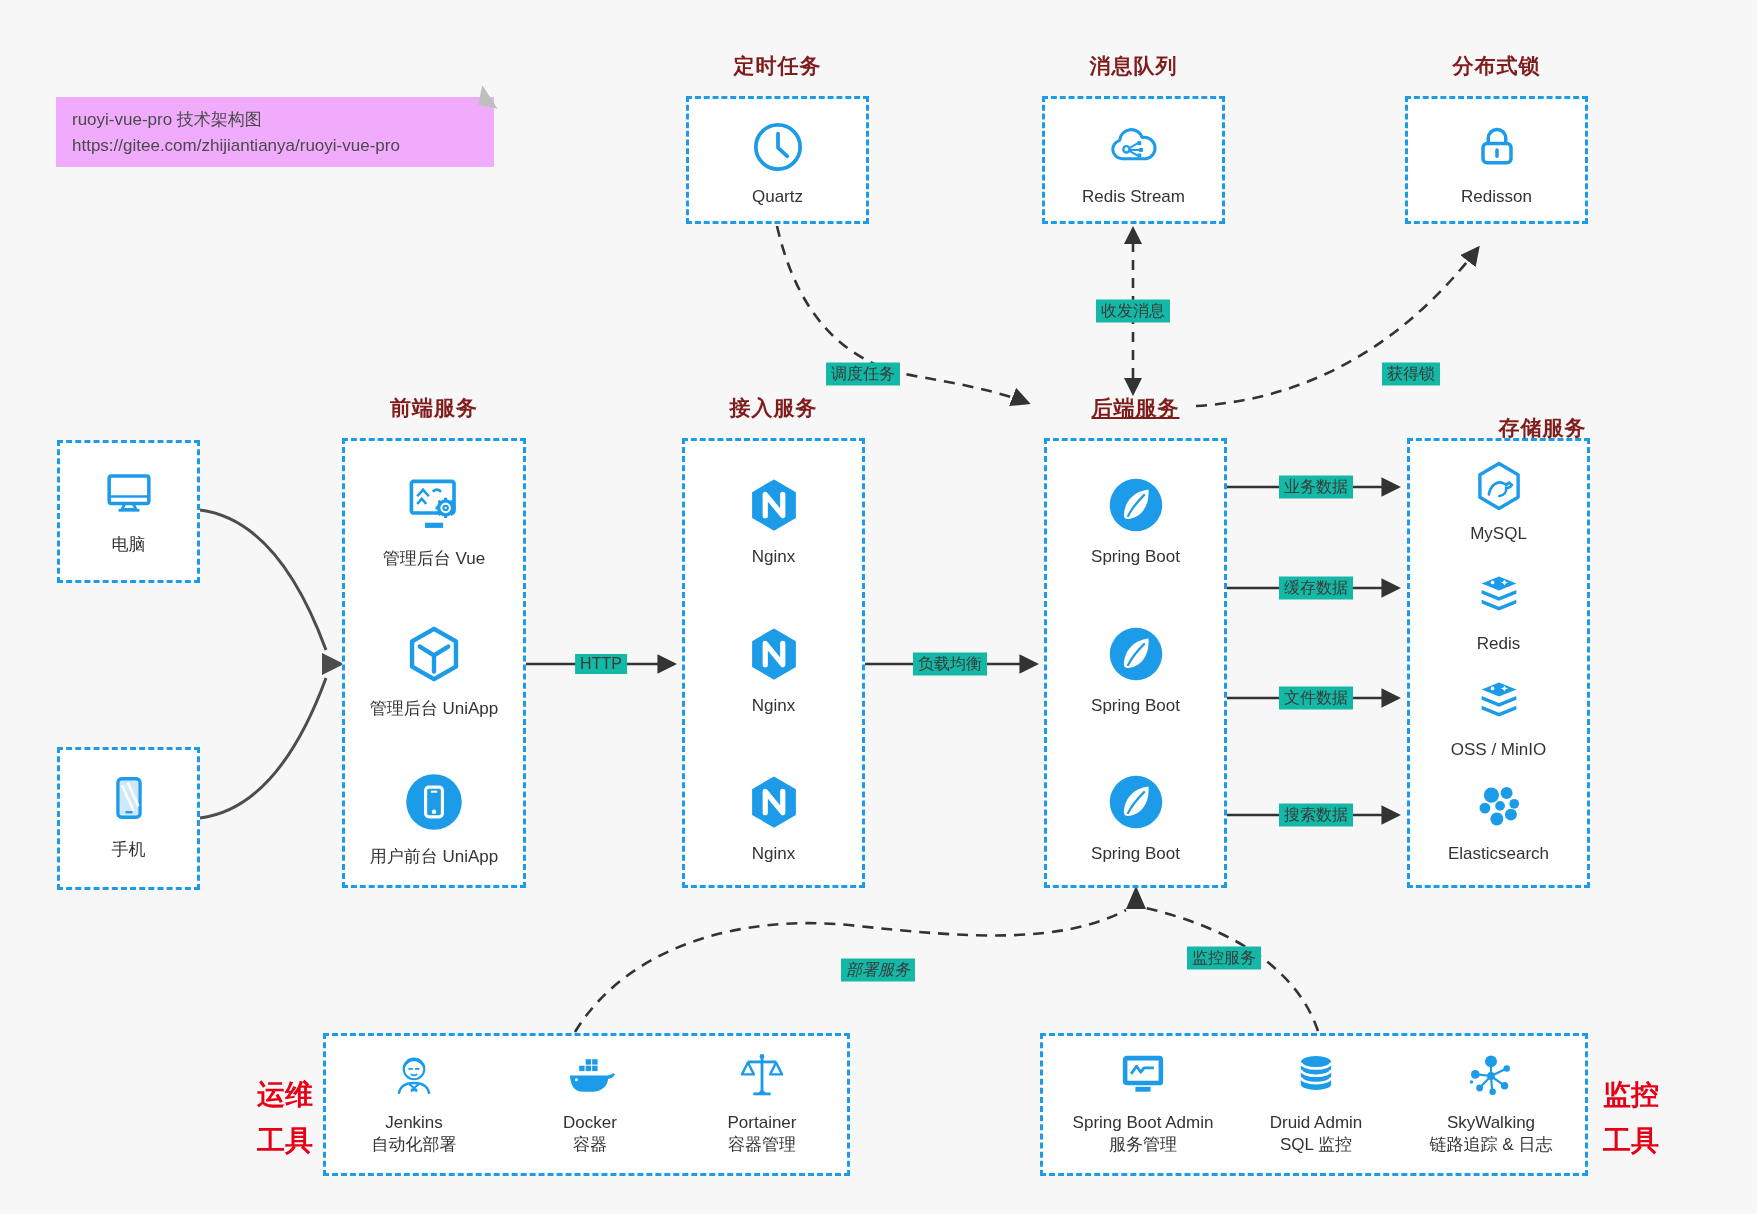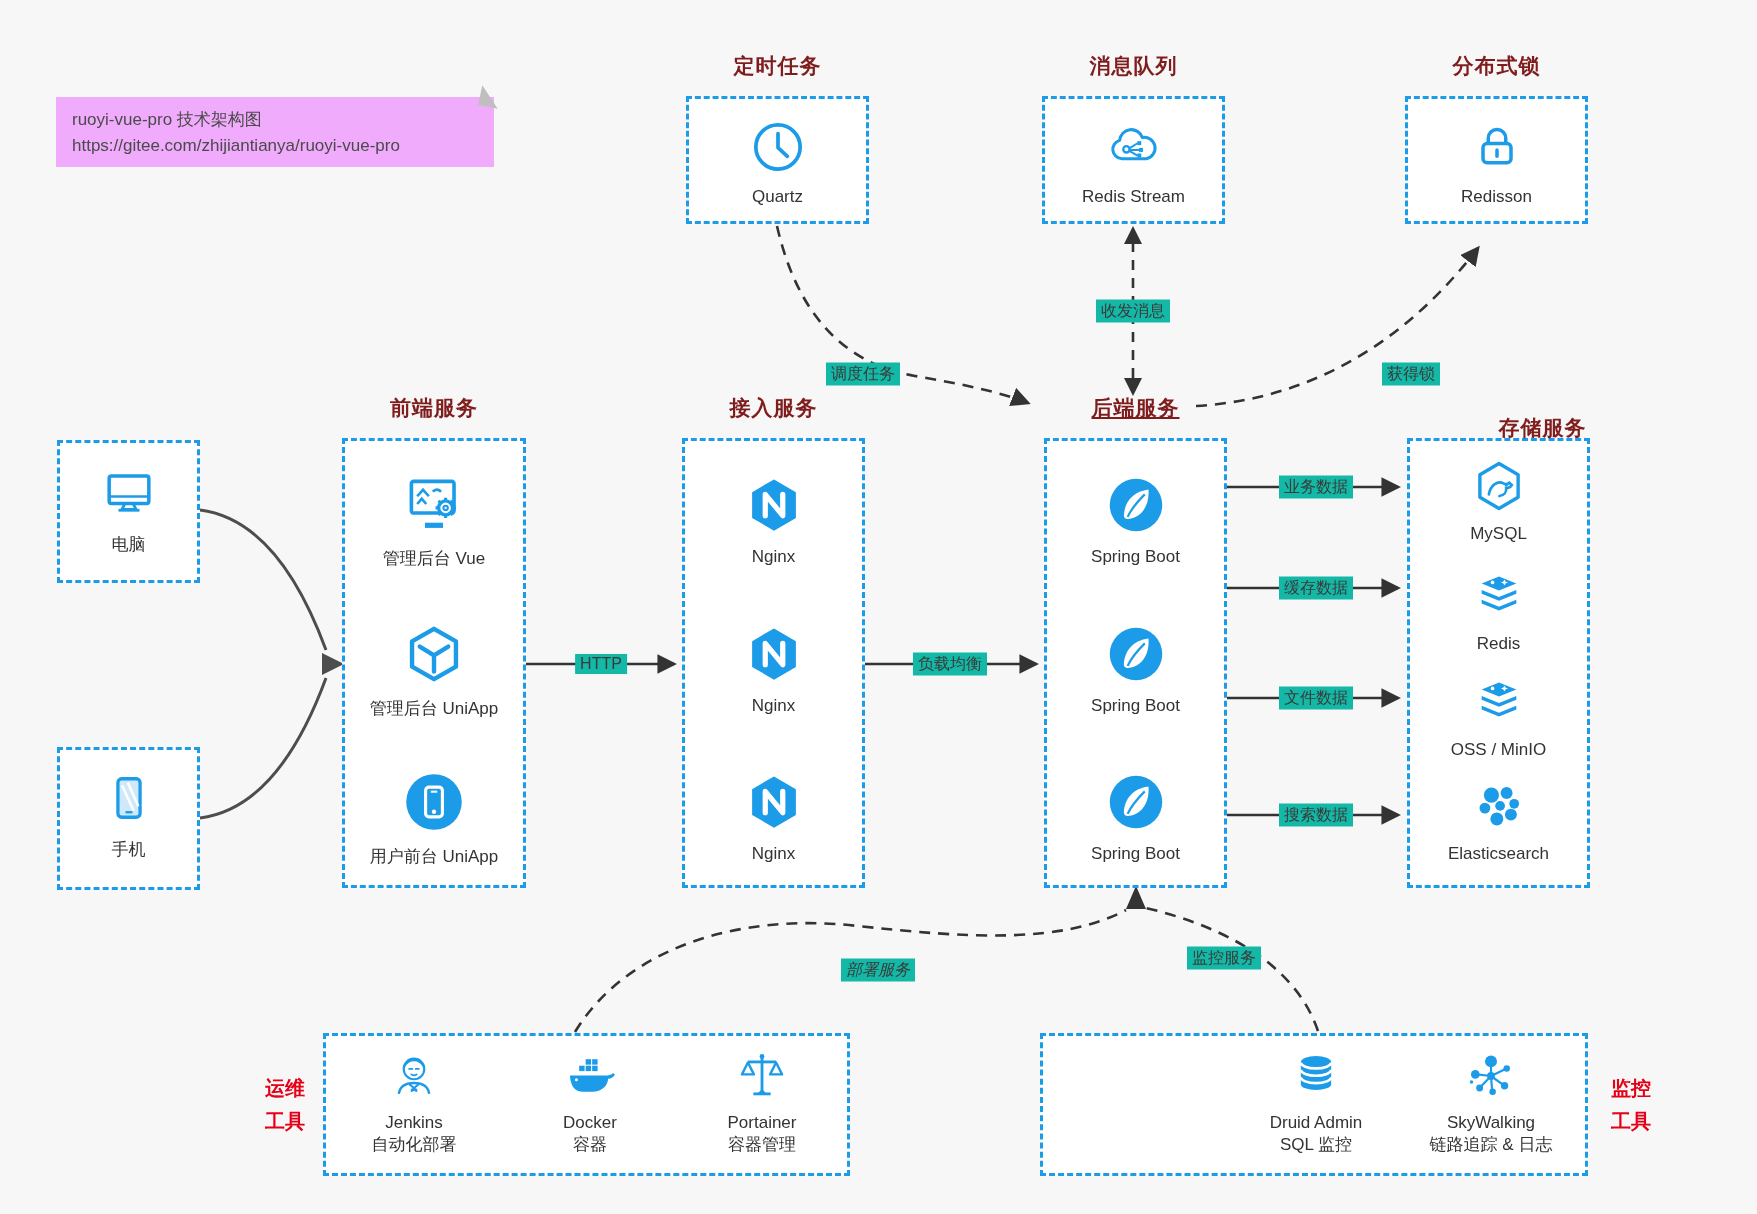--- a/index.html
+++ b/index.html
@@ -1,21 +1,21 @@
 <!DOCTYPE html>
 <html><head>
 <meta charset="utf-8">
 <style>
   html,body{margin:0;padding:0;}
   body{font-family:"Liberation Sans","DejaVu Sans",sans-serif;background:#f7f7f8;}
   .canvas{position:relative;width:1757px;height:1214px;background:#f7f7f8;overflow:hidden;}
   .wires{position:absolute;left:0;top:0;z-index:1;}
   .dbox{position:absolute;border:3px dashed #1b9be8;background:#ffffff;box-sizing:border-box;z-index:2;}
   .gtitle{position:absolute;color:#7f1d1d;font-weight:bold;font-size:21px;text-align:center;letter-spacing:1px;z-index:3;}
-  .side-title{position:absolute;color:#e60016;font-weight:bold;font-size:20px;line-height:1.65;text-align:center;z-index:3;}
+  .side-title{position:absolute;color:#e60016;font-weight:bold;font-size:28px;line-height:1.65;text-align:center;z-index:3;}
   .node{position:absolute;display:flex;flex-direction:column;align-items:center;}
   .node .icon{display:block;}
   .ilabel{color:#333;font-size:17px;text-align:center;white-space:nowrap;margin-top:12px;}
   .sublabel{color:#333;font-size:17px;text-align:center;line-height:1.32;margin-top:10px;white-space:nowrap;}
   .wlabel{position:absolute;background:#14b8a6;color:#3a3a3a;font-size:16px;padding:1px 5px;text-align:center;transform:translate(-50%,-50%);z-index:4;white-space:nowrap;}
   .note{position:absolute;left:56px;top:97px;width:438px;height:70px;background:#f0abfc;z-index:3;
         color:#4a4a4a;font-size:17px;line-height:1.55;padding:10px 0 0 16px;box-sizing:border-box;}
   .note .fold{position:absolute;right:-6px;top:-10px;width:0;height:0;
         border-bottom:20px solid #bfbfbf;border-right:20px solid transparent;transform:rotate(12deg);}
 </style>
@@ -316,20 +316,31 @@
         <div>容器管理</div>
       </div>
     </div>
   </div>
 
   <div class="side-title" style="left:1598px;top:1072px;width:66px;">
     <div>监控</div>
     <div>工具</div>
   </div>
   <div class="dbox" style="left:1040px;top:1033px;width:548px;height:143px;">
+    <div class="node" style="left:0px;top:14px;width:200px;">
+      <svg class="icon" width="52" height="52" viewBox="0 0 48 48">
+        <rect x="7.5" y="7.5" width="33" height="23" rx="1.5" fill="none" stroke="#1b9be8" stroke-width="4.2"></rect>
+        <path d="M13 22 l5-7 4 5.5 3-4 h9" fill="none" stroke="#1b9be8" stroke-width="2.6" stroke-linejoin="round"></path>
+        <rect x="17" y="34" width="14" height="4.5" fill="#1b9be8"></rect>
+      </svg>
+      <div class="sublabel">
+        <div>Spring Boot Admin</div>
+        <div>服务管理</div>
+      </div>
+    </div>
     <div class="node" style="left:173px;top:14px;width:200px;">
       <svg class="icon" width="52" height="52" viewBox="0 0 48 48">
         <path d="M10 11 a14 5.5 0 0 1 28 0 V31.5 a14 5.5 0 0 1 -28 0 Z" fill="#1b9be8"></path>
         <g fill="none" stroke="#ffffff" stroke-width="2.4">
           <path d="M10 11.5 a14 5.5 0 0 0 28 0"></path>
           <path d="M10 18.3 a14 5.5 0 0 0 28 0"></path>
           <path d="M10 25.1 a14 5.5 0 0 0 28 0"></path>
         </g>
       </svg>
       <div class="sublabel">

